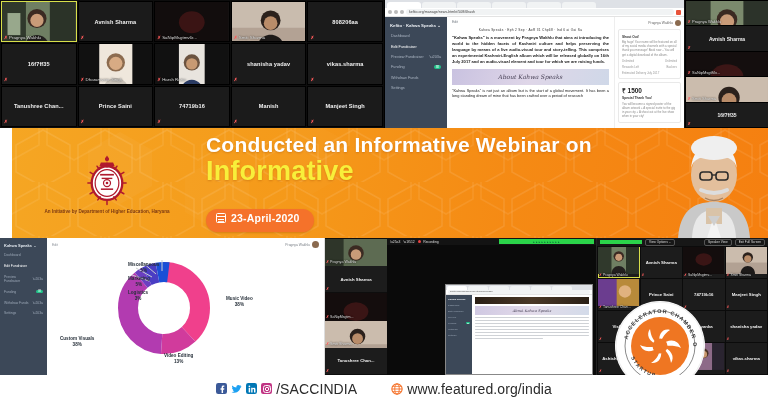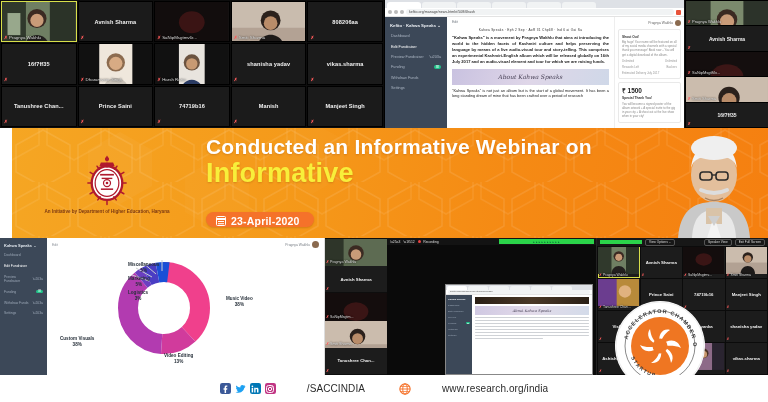--- a/index.html
+++ b/index.html
@@ -79,21 +79,21 @@
     padding-top:4px; }
   .crest { width:46px; height:52px; }
   .crest-cap { margin-top:3px; font-size:4.6px; color:#7d3a12; font-weight:bold; text-align:center; line-height:1.35; }
 
   .banner-text { flex:1; padding-left:4px; }
   .line1 { font-size:21px; color:#ffffff; font-weight:bold; letter-spacing:.2px; line-height:1.05;
     text-shadow:0 1px 2px rgba(140,60,0,.28); }
   .line2 { font-size:27px; color:#f8ef3a; font-weight:bold; letter-spacing:.2px; line-height:1.1; margin-top:1px;
     text-shadow:0 1px 2px rgba(150,70,0,.3); }
   .datepill { display:inline-flex; align-items:center; gap:5px; background:#f5722a; border-radius:12px;
-    padding:3px 14px 0 10px; margin-top:23px; box-shadow:0 1px 2px rgba(120,50,0,.25); }
+    padding:3px 14px 8px 10px; margin-top:23px; box-shadow:0 1px 2px rgba(120,50,0,.25); }
   .datepill .cal { width:10px; height:10px; border:1.3px solid #fff; border-radius:1.5px; position:relative; }
   .datepill .cal:before { content:""; position:absolute; left:-1.3px; right:-1.3px; top:1.5px; height:1.4px; background:#fff; }
   .datepill .cal:after { content:""; position:absolute; left:1.2px; top:4.4px; width:5.6px; height:1.2px; background:#fff;
     box-shadow:0 2.2px 0 #fff; }
   .datepill .dt { color:#fff; font-size:10.5px; font-weight:bold; letter-spacing:.2px; }
 
   .portrait { width:132px; height:110px; position:relative; }
 
   
   .bottom-strip { position:absolute; left:0; top:238px; width:768px; height:137px; background:#fff; display:flex; }
@@ -166,21 +166,21 @@
   .rc .nm { font-size:4.3px; color:#eee; font-weight:bold; text-align:center; padding:0 1px; }
   .rc .cornernm { position:absolute; left:5px; bottom:1px; font-size:3.4px; color:#ddd; text-shadow:0 0 2px #000; }
   .rc .corner { position:absolute; left:1px; bottom:1px; font-size:3.4px; color:#ff5b5b; font-weight:bold; }
   .rc.active { outline:1.2px solid #d8e04a; outline-offset:-1px; }
 
   
   .footer { position:absolute; left:0; top:375px; width:768px; height:27px; background:#fff;
     display:flex; align-items:center; justify-content:center; gap:34px; }
   .fgroup { display:flex; align-items:center; gap:4px; }
   .sico { width:11px; height:11px; border-radius:2.2px; display:flex; align-items:center; justify-content:center; }
-  .ftxt { font-size:10px; color:#2b2b2b; letter-spacing:.1px;margin-left:27px; }
+  .ftxt { font-size:14px; color:#2b2b2b; letter-spacing:.1px; }
   .globe { width:12px; height:12px; }
 
   .acc-logo { position:absolute; right:62px; top:300px; width:92px; height:92px; }
 </style>
 </head>
 <body>
 
 <div class="page">
 
   <div class="top-strip">
@@ -869,18 +869,18 @@
     </div>
 
     <div class="fgroup">
       <svg class="globe" viewBox="0 0 14 14">
         <circle cx="7" cy="7" r="6" fill="none" stroke="#f5722a" stroke-width="1.3"></circle>
         <ellipse cx="7" cy="7" rx="2.6" ry="6" fill="none" stroke="#f5722a" stroke-width="1.1"></ellipse>
         <line x1="1" y1="7" x2="13" y2="7" stroke="#f5722a" stroke-width="1.1"></line>
         <line x1="2" y1="4" x2="12" y2="4" stroke="#f5722a" stroke-width=".9"></line>
         <line x1="2" y1="10" x2="12" y2="10" stroke="#f5722a" stroke-width=".9"></line>
       </svg>
-      <span class="ftxt">www.research.org/india</span>
+      <span class="ftxt">www.featured.org/india</span>
     </div>
 
   </div>
 
 </div>
 
 </body></html>

